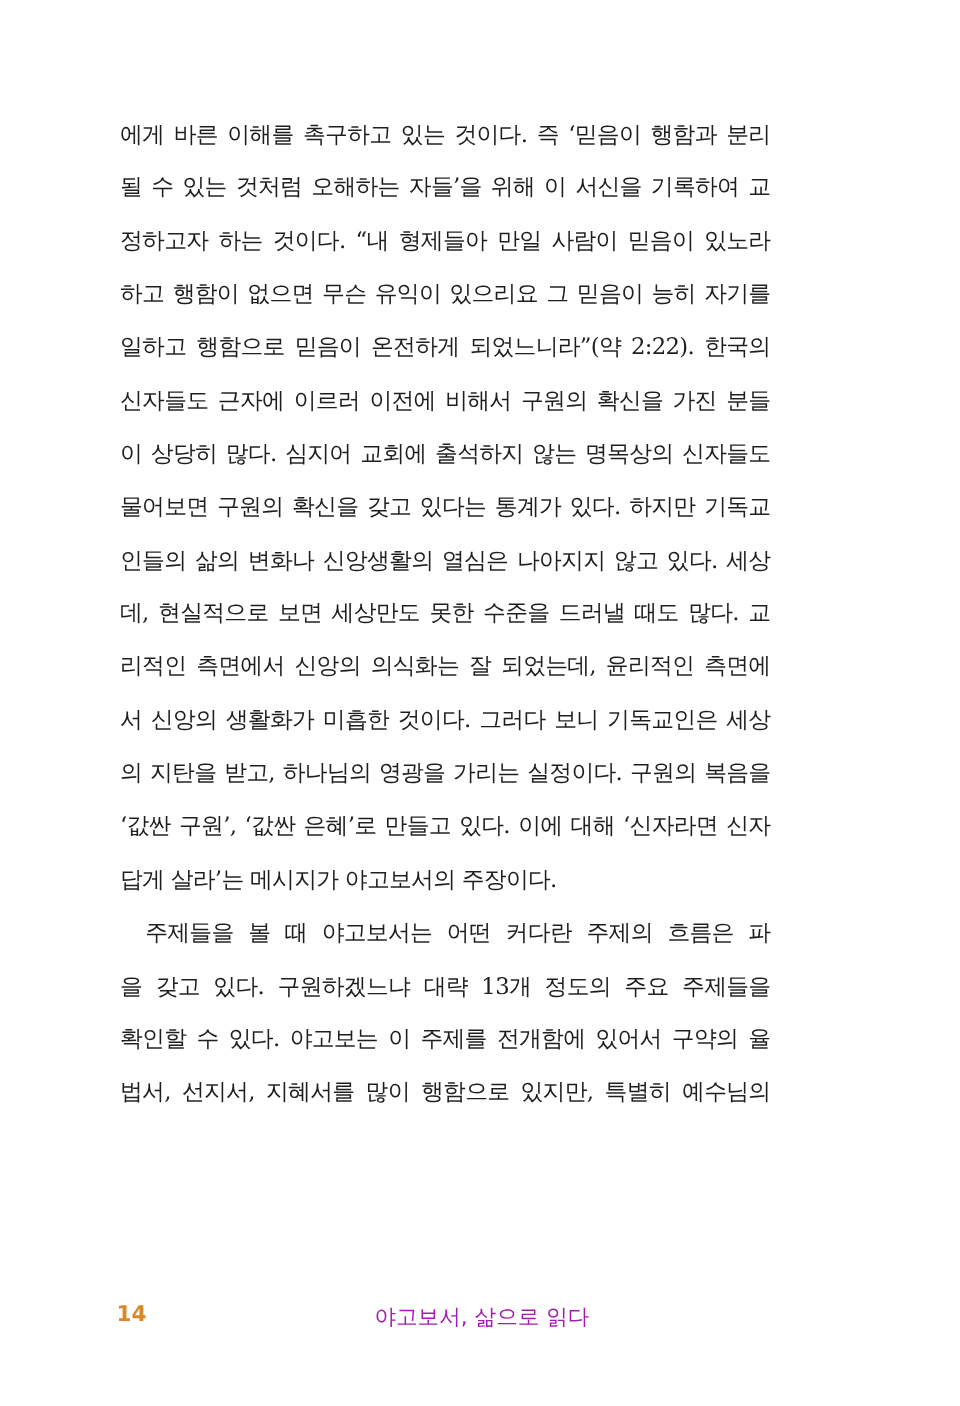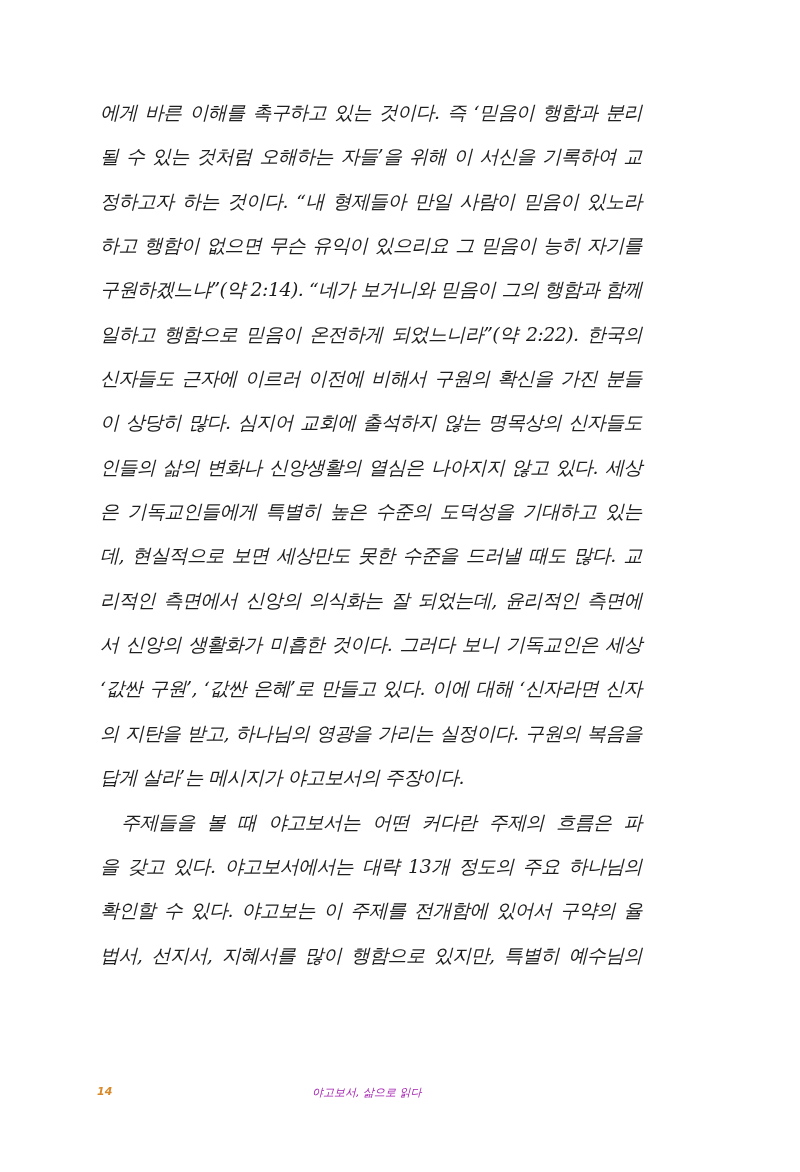--- a/index.html
+++ b/index.html
@@ -13,21 +13,20 @@
       position: relative;
       overflow: hidden;
       font-family: "DejaVu Serif", "Liberation Serif", serif;
       color: #1e1e1e;
     }
     .page {
       position: absolute;
       left: 0; top: 0;
       width: 800px;
       height: 1140px;
-      font-style: italic;
     }
     .body-text {
       position: absolute;
       left: 100px;
       top: 90px;
       width: 542px;
     }
     .line {
       height: 44.35px;
       line-height: 44.35px;
@@ -43,21 +42,21 @@
     .line.indent {
       padding-left: 21px;
     }
     .footer {
       position: absolute;
       left: 0;
       top: 1082px;
       width: 800px;
       height: 24px;
       font-family: "DejaVu Sans", "Liberation Sans", sans-serif;
-      font-size: 11px;
+      font-size: 18px;
     }
     .page-number {
       position: absolute;
       left: 97px;
       top: 3px;
       color: #d88a2a;
       font-weight: bold;
     }
     .running-title {
       position: absolute;
@@ -70,37 +69,36 @@
 <body>
 
 <div class="page">
   <div class="body-text">
 
     <div>
       <div class="line">에게 바른 이해를 촉구하고 있는 것이다. 즉 ‘믿음이 행함과 분리</div>
       <div class="line">될 수 있는 것처럼 오해하는 자들’을 위해 이 서신을 기록하여 교</div>
       <div class="line">정하고자 하는 것이다. “내 형제들아 만일 사람이 믿음이 있노라</div>
       <div class="line">하고 행함이 없으면 무슨 유익이 있으리요 그 믿음이 능히 자기를</div>
-      <div class="line">구원하겠느냐”(약 2:14). “네가 보거니와 믿음이 그의 행함과 함께</div>
       <div class="line">일하고 행함으로 믿음이 온전하게 되었느니라”(약 2:22). 한국의</div>
       <div class="line">신자들도 근자에 이르러 이전에 비해서 구원의 확신을 가진 분들</div>
       <div class="line">이 상당히 많다. 심지어 교회에 출석하지 않는 명목상의 신자들도</div>
+      <div class="line">물어보면 구원의 확신을 갖고 있다는 통계가 있다. 하지만 기독교</div>
       <div class="line">인들의 삶의 변화나 신앙생활의 열심은 나아지지 않고 있다. 세상</div>
-      <div class="line">은 기독교인들에게 특별히 높은 수준의 도덕성을 기대하고 있는</div>
       <div class="line">데, 현실적으로 보면 세상만도 못한 수준을 드러낼 때도 많다. 교</div>
       <div class="line">리적인 측면에서 신앙의 의식화는 잘 되었는데, 윤리적인 측면에</div>
       <div class="line">서 신앙의 생활화가 미흡한 것이다. 그러다 보니 기독교인은 세상</div>
+      <div class="line">의 지탄을 받고, 하나님의 영광을 가리는 실정이다. 구원의 복음을</div>
       <div class="line">‘값싼 구원’, ‘값싼 은혜’로 만들고 있다. 이에 대해 ‘신자라면 신자</div>
-      <div class="line">의 지탄을 받고, 하나님의 영광을 가리는 실정이다. 구원의 복음을</div>
       <div class="line last">답게 살라’는 메시지가 야고보서의 주장이다.</div>
     </div>
 
     <div>
       <div class="line indent">주제들을 볼 때 야고보서는 어떤 커다란 주제의 흐름은 파</div>
-      <div class="line">을 갖고 있다. 야고보서에서는 대략 13개 정도의 주요 하나님의</div>
+      <div class="line">을 갖고 있다. 구원하겠느냐 대략 13개 정도의 주요 주제들을</div>
       <div class="line">확인할 수 있다. 야고보는 이 주제를 전개함에 있어서 구약의 율</div>
       <div class="line">법서, 선지서, 지혜서를 많이 행함으로 있지만, 특별히 예수님의</div>
     </div>
   </div>
 
   <div class="footer">
     <span class="page-number">14</span>
     <span class="running-title">야고보서, 삶으로 읽다</span>
   </div>
 </div>

